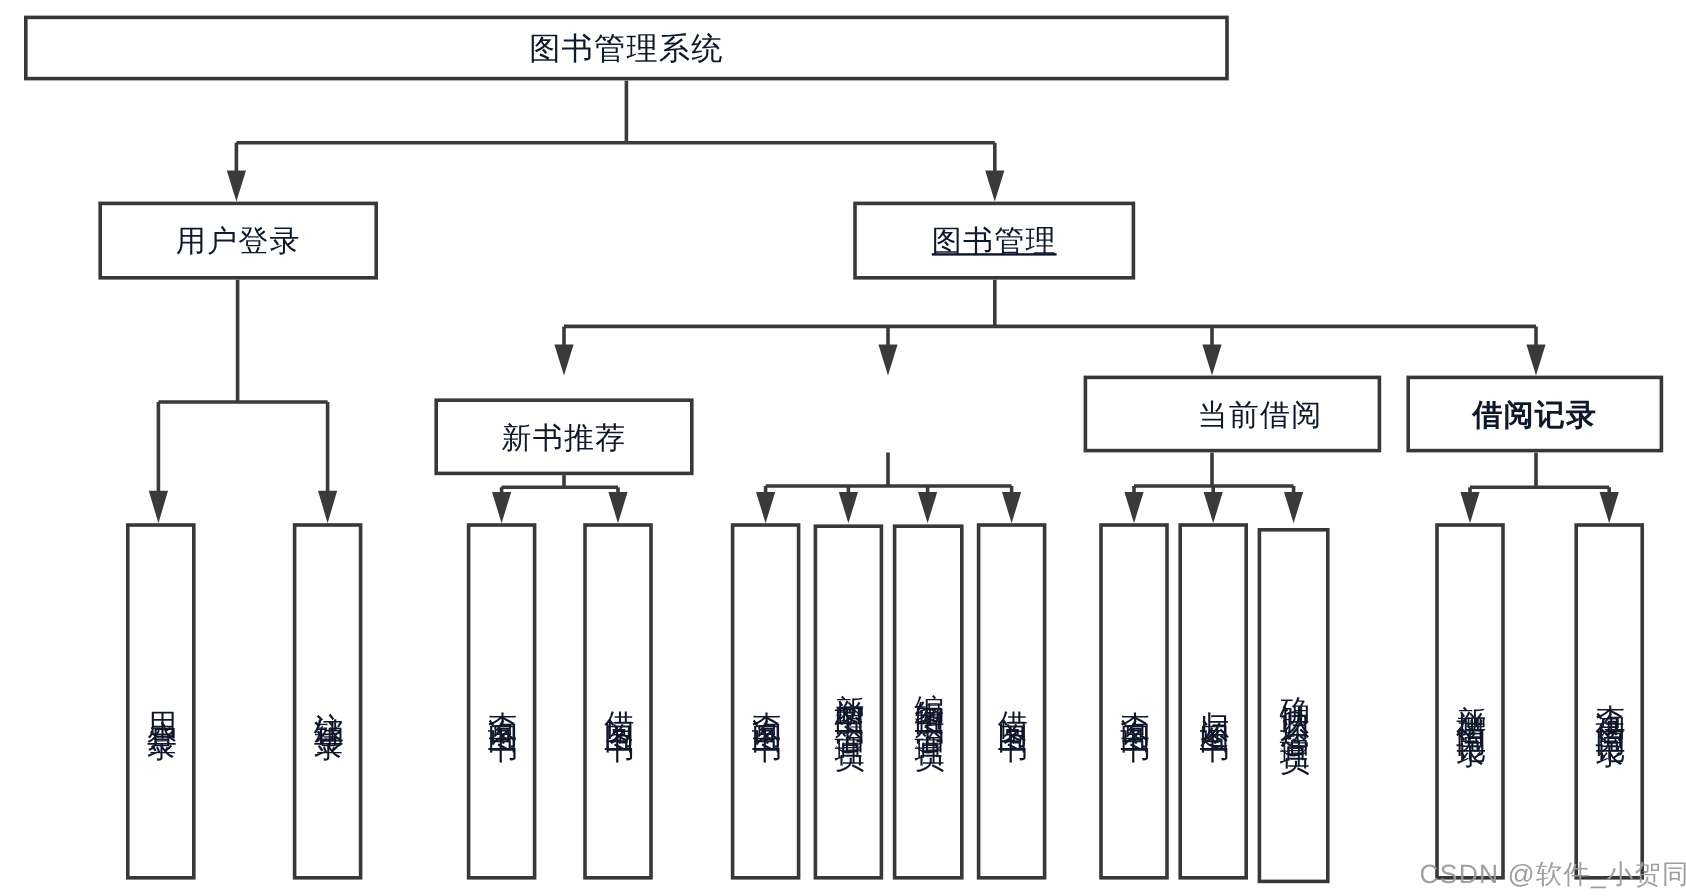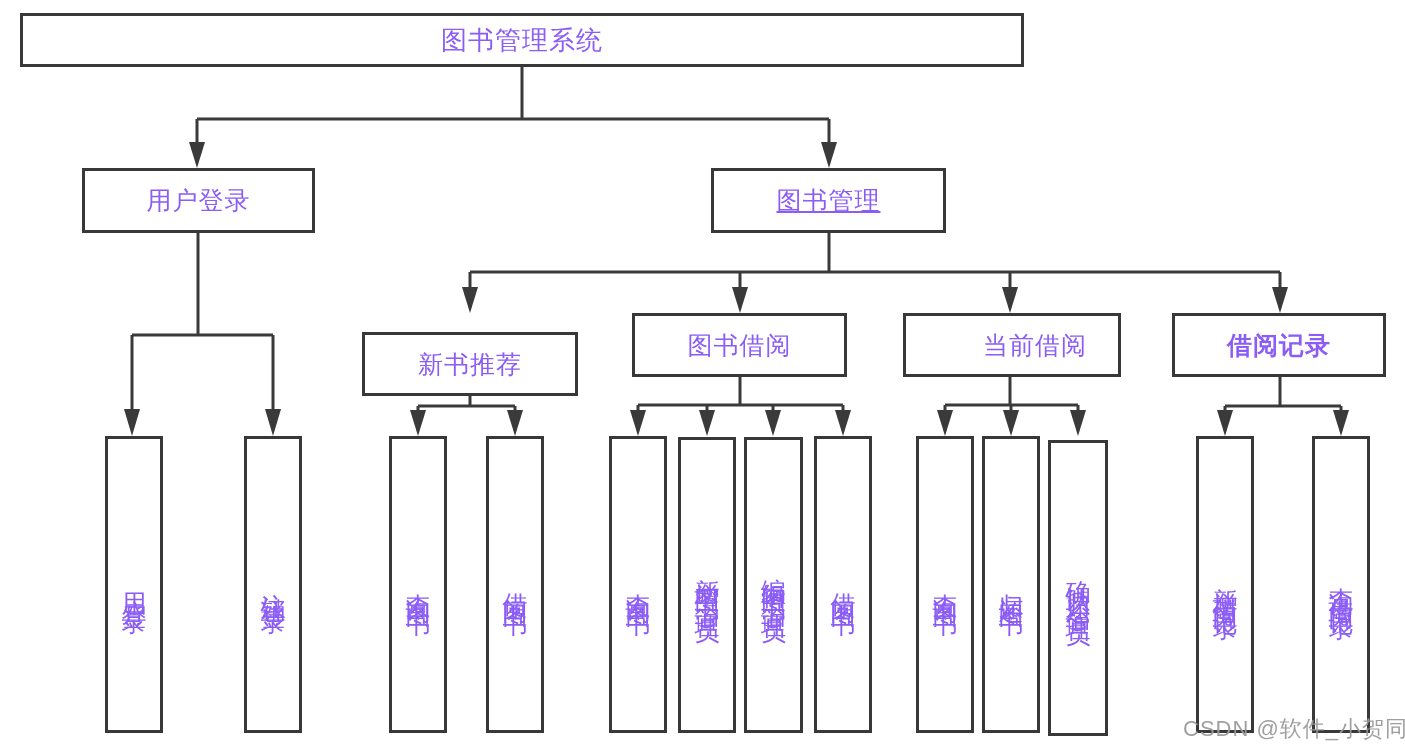--- a/index.html
+++ b/index.html
@@ -23,21 +23,21 @@
     height: 747px;
   }
   .box {
     position: absolute;
     box-sizing: border-box;
     border: 3px solid #383838;
     background: #ffffff;
     display: flex;
     align-items: center;
     justify-content: center;
-    color: #8b5cf6;
+    color: #0f172a;
     text-align: center;
   }
   .hbox {
     font-size: 25px;
     letter-spacing: 1px;
   }
   .hbox.root {
     font-size: 26px;
   }
   .vbox {
@@ -103,22 +103,21 @@
       <polygon points="1333,410 1349,410 1341,436"></polygon>
     </g>
   </svg>
 
   <div class="box hbox root" style="left:20px; top:13px; width:1004px; height:54px;">图书管理系统</div>
 
   <div class="box hbox" style="left:82px; top:168px; width:233px; height:65px;">用户登录</div>
   <div class="box hbox" style="left:711px; top:168px; width:235px; height:65px;text-decoration:underline;">图书管理</div>
 
   <div class="box hbox" style="left:362px; top:332px; width:216px; height:64px;">新书推荐</div>
-  <div class="box hbox" style="left:632px; top:313px; width:215px; height:64px;">图书借阅</div>
-  <div class="box hbox" style="left:903px; top:313px; width:218px; height:64px;padding-left:46px;">当前借阅</div>
+  <div class="box hbox" style="left:903px; top:313px; width:248px; height:64px;padding-left:46px;">当前借阅</div>
   <div class="box hbox" style="left:1172px; top:313px; width:214px; height:64px;font-weight:bold;">借阅记录</div>
 
   <div class="box vbox" style="left:105px; top:436px; width:58px; height:297px;">用户登录</div>
   <div class="box vbox" style="left:244px; top:436px; width:58px; height:297px;">注销登录</div>
 
   <div class="box vbox" style="left:389px; top:436px; width:58px; height:297px;">查询图书</div>
   <div class="box vbox" style="left:486px; top:436px; width:58px; height:297px;">借阅图书</div>
 
   <div class="box vbox" style="left:609px; top:436px; width:58px; height:297px;">查询图书</div>
   <div class="box vbox" style="left:678px; top:437px; width:58px; height:296px;">新增图书（管理员）</div>

